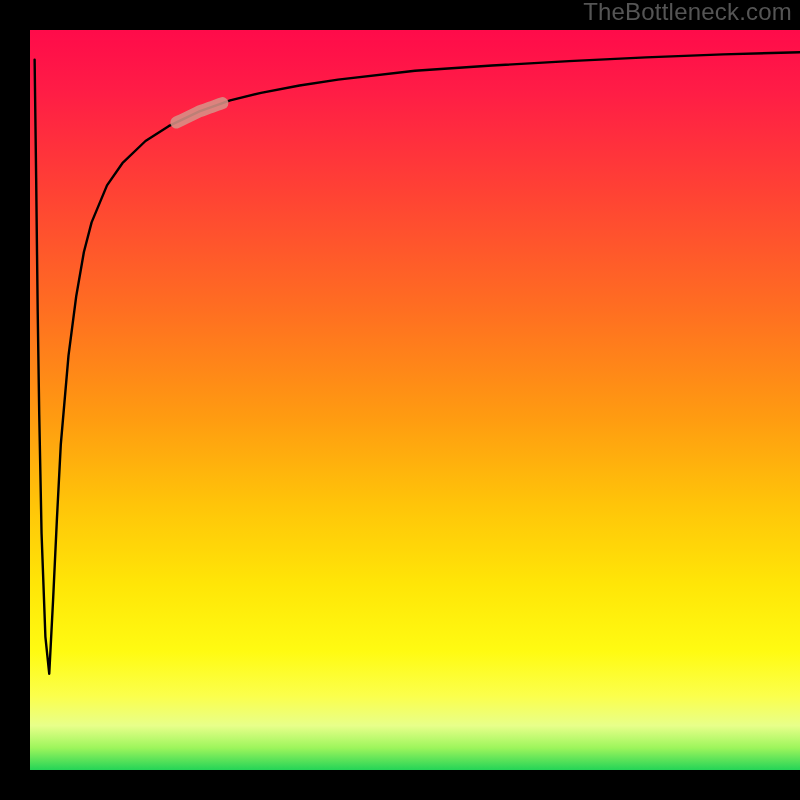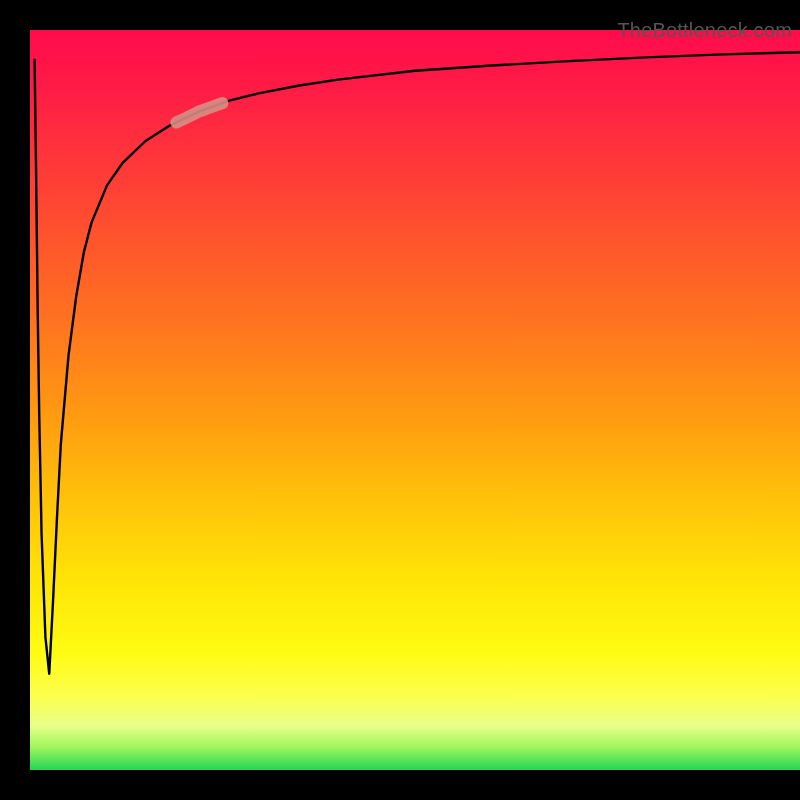--- a/index.html
+++ b/index.html
@@ -42,24 +42,24 @@
       #9df55c 97%,
       #24d457 100%
     );
   }
   .curve-layer {
     position: absolute;
     inset: 0;
   }
   .attribution {
     position: absolute;
-    top: 20px;
+    top: 0;
     right: 8px;
     color: #555555;
-    font-size: 20px;
+    font-size: 24px;
     line-height: 1;
     letter-spacing: 0.2px;
     user-select: none;
   }
 </style>
 </head>
 <body>
 
 <div class="frame">
   <div class="plot-area">

